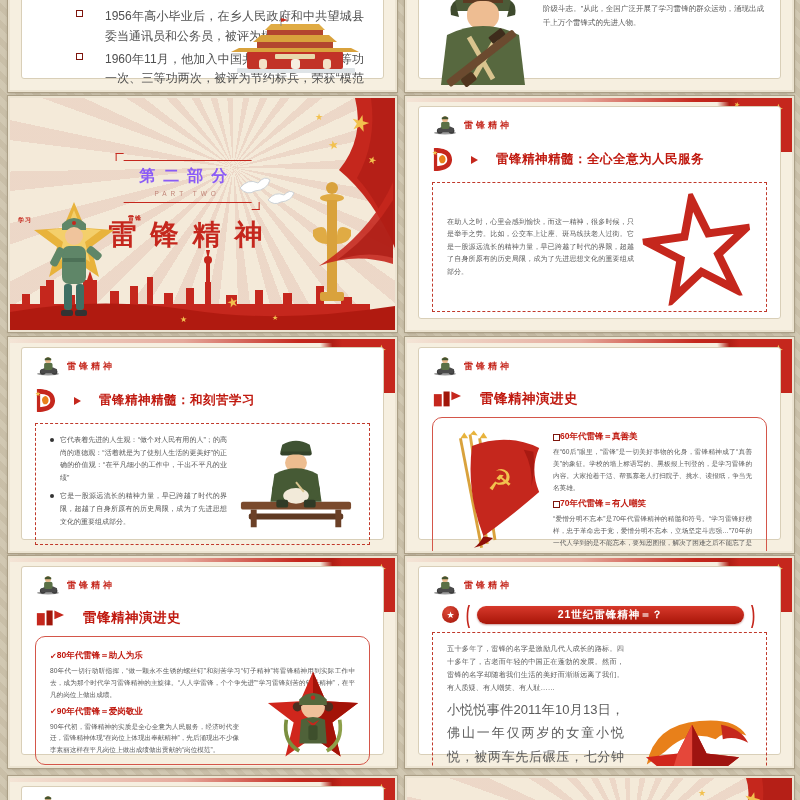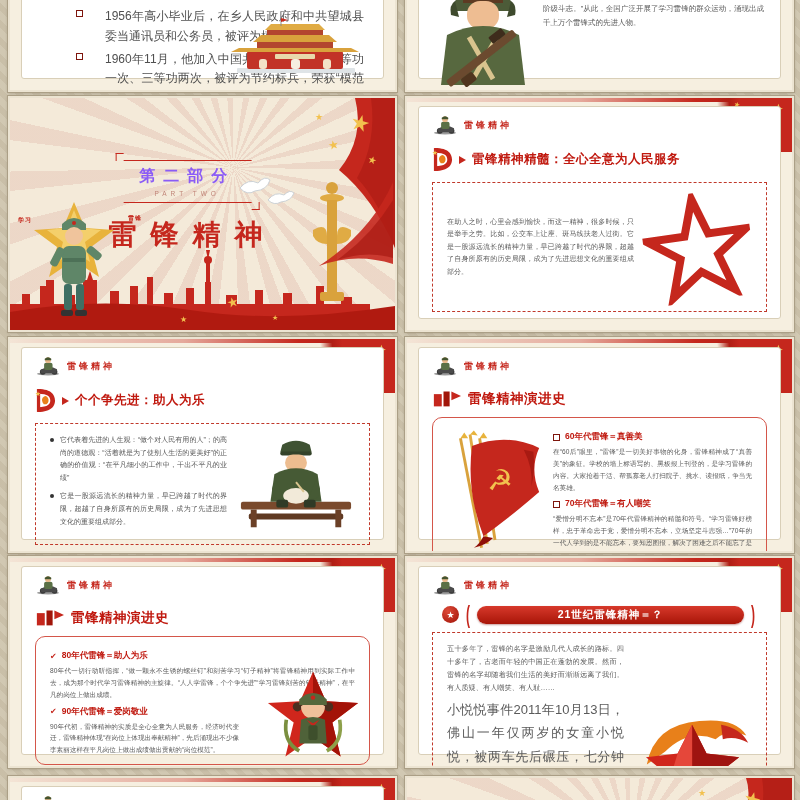--- a/index.html
+++ b/index.html
@@ -25,33 +25,33 @@
               background:radial-gradient(circle at 100% 0,#c5271d 0 52%,#b01e14 62%,rgba(197,39,29,0) 74%);}
   .cornerflag .st{position:absolute;color:#f2c14e;line-height:1;}
   .cornerflag .st1{right:8px;top:4px;font-size:13px;transform:rotate(14deg);}
   .cornerflag .st2{right:30px;top:14px;font-size:8px;transform:rotate(-10deg);}
   .cornerflag .st3{right:52px;top:3px;font-size:7px;transform:rotate(20deg);}
   .card{position:absolute;left:11px;right:11px;top:8px;bottom:11px;background:#fff;
         border:1px solid #d9cfb8;border-radius:3px;box-sizing:border-box;
         display:flex;flex-direction:column;padding:8px 13px 10px;}
   .logo{display:flex;align-items:center;gap:6px;flex:0 0 auto;}
   .logo-text{color:#c5271d;font-weight:bold;font-size:9px;letter-spacing:3px;}
-  .title-row{display:flex;align-items:center;gap:6px;margin-top:12px;flex:0 0 auto;}
+  .title-row{display:flex;align-items:center;gap:18px;margin-top:12px;flex:0 0 auto;}
   .title-text{color:#c0190f;font-weight:bold;font-size:12.5px;letter-spacing:.5px;}
   .arrow-tri{width:0;height:0;border-left:7px solid #c5271d;border-top:4px solid transparent;border-bottom:4px solid transparent;}
   .dashedbox{flex:1;margin-top:10px;border:1.6px dashed #c0392b;display:flex;align-items:center;box-sizing:border-box;padding:10px 14px;gap:10px;}
   .solidbox{flex:1;margin-top:8px;border:1px solid #d4564a;border-radius:10px;display:flex;align-items:center;box-sizing:border-box;padding:8px 14px;gap:10px;}
   .body-text{color:#5a5a5a;font-size:7px;line-height:1.8;text-align:justify;}
   .checklist{list-style:none;margin:0;padding:0;}
   .checklist li{display:flex;gap:22px;margin-bottom:3px;color:#4f4f4f;font-size:12px;line-height:1.65;text-align:justify;margin-left:41px;}
   .sq{flex:0 0 auto;width:5px;height:5px;border:1.6px solid #7e150c;margin-top:3px;}
   .dotlist{list-style:none;margin:0;padding:0;}
   .dotlist li{display:flex;gap:6px;margin-bottom:6px;color:#555;font-size:7px;line-height:1.8;text-align:justify;}
   .dot{flex:0 0 auto;width:4px;height:4px;border-radius:50%;background:#333;margin-top:4px;}
-  .sec-head{display:flex;align-items:center;gap:5px;color:#c0190f;font-weight:bold;font-size:8.5px;margin:5px 0 3px;}
+  .sec-head{display:flex;align-items:center;color:#c0190f;font-weight:bold;font-size:8.5px;margin:5px 0 3px;}
   .check{color:#c5271d;font-size:8px;font-weight:bold;}
   
   .banner-row{display:flex;align-items:center;gap:5px;margin-top:10px;padding:0 10px;}
   .starcircle{flex:0 0 auto;width:17px;height:17px;border-radius:50%;
               background:radial-gradient(circle at 35% 30%,#dd4a39,#a01206);color:#fff;font-size:9px;
               display:flex;align-items:center;justify-content:center;}
   .paren{color:#c5271d;font-size:24px;font-weight:bold;transform:scaleX(.5);line-height:.8;}
   .pill{flex:1;height:18px;background:linear-gradient(180deg,#d7392b,#a81508);border-radius:10px;
         color:#fff;font-weight:bold;font-size:10.5px;letter-spacing:1px;
         display:flex;align-items:center;justify-content:center;box-shadow:0 1px 2px rgba(120,10,5,.4);}
@@ -248,21 +248,21 @@
         <span class="logo-text">雷锋精神</span>
       </div>
       <div class="title-row">
         <svg width="21" height="25" viewBox="0 0 22 26">
           <path d="M3 1 C18 1 21 8 21 13 C21 18 18 25 3 25 L3 20 C14 20 16 16.5 16 13 C16 9.5 14 6 3 6 Z" fill="#c5271d"></path>
           <rect x="2" y="1" width="3.4" height="24" fill="#c5271d"></rect>
           <path d="M8 10 q3 -3.5 5.5 0 q2 4 -1.5 7 l-2.8 0 q-3 -4 -1.2 -7" fill="#e8801a"></path>
           <text x="0" y="8" font-size="7" fill="#f2c14e">★</text>
         </svg>
         <span class="arrow-tri"></span>
-        <span class="title-text">个个争先进：助人为乐</span>
+        <span class="title-text">雷锋精神精髓：和刻苦学习</span>
       </div>
       <div class="dashedbox">
         <ul class="dotlist" style="flex:1 1 60%;">
           <li>
               <span class="dot"></span>
               <span>它代表着先进的人生观：“做个对人民有用的人”；的高尚的道德观：“活着就是为了使别人生活的更美好”的正确的价值观：“在平凡细小的工作中，干出不平凡的业绩”</span>
             </li>
           <li>
               <span class="dot"></span>
               <span>它是一股源远流长的精神力量，早已跨越了时代的界限，超越了自身所原有的历史局限，成为了先进思想文化的重要组成部分。</span>

